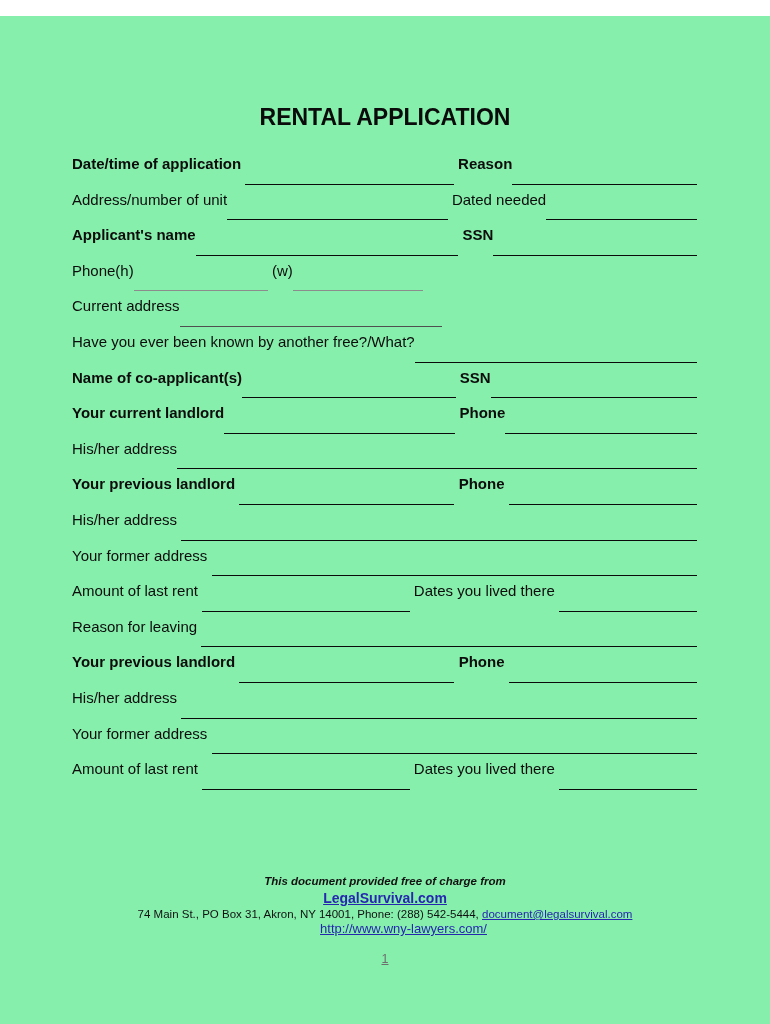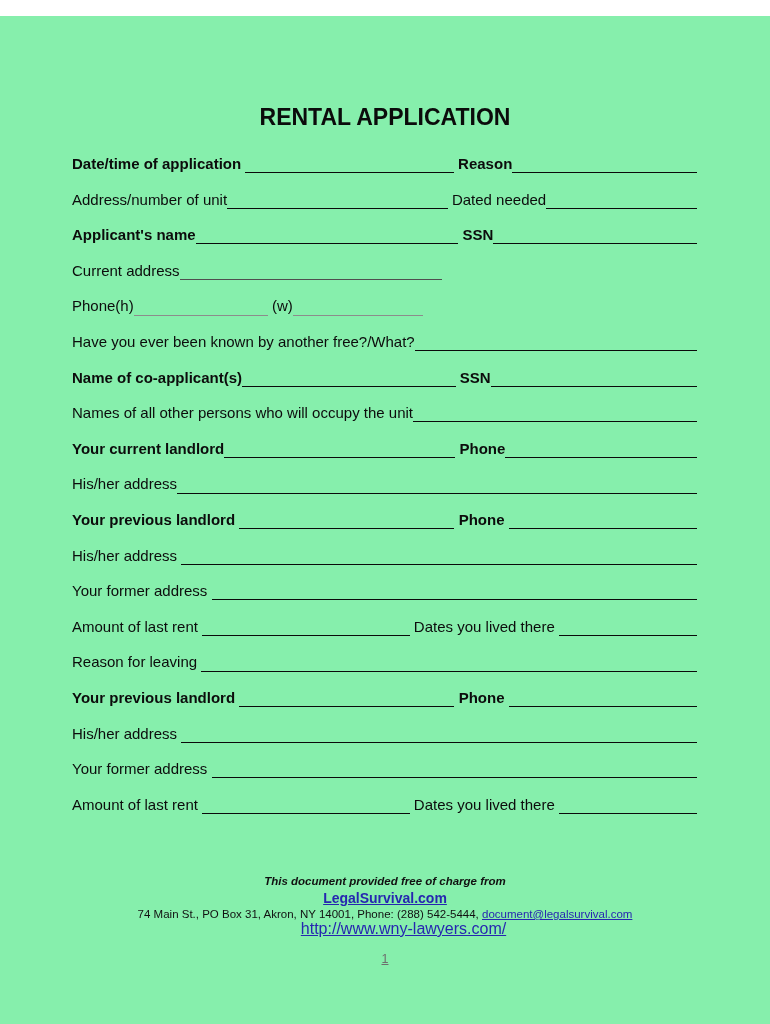--- a/index.html
+++ b/index.html
@@ -24,21 +24,21 @@
     font-weight:bold;
     color:#0b0b0b;
   }
   .form-rows {
     position:absolute;
     left:72px; top:130px;
     width:625px;
   }
   .row {
     display:flex;
-    align-items:center;
+    align-items:flex-end;
     height:35.6px;
     font-size:15px;
     line-height:35.6px;
   }
   .seg-label { white-space:pre; color:#0c0c0c; flex:0 0 auto; }
   .seg-label.bold { font-weight:bold; }
   .seg-line {
     display:inline-block;
     height:13px;
     border-bottom:1.6px solid #0a0a0a;
@@ -65,21 +65,21 @@
   }
   .footer-site a, .link {
     text-decoration:underline;
     cursor:pointer;
   }
   .footer-address {
     font-size:11.5px;
     line-height:15px;
   }
   .footer-url {
-    font-size:16px;
+    font-size:13px;
     line-height:14px;
     margin-left:37px;
   }
   .page-number {
     position:absolute;
     left:0; right:0; top:936px;
     text-align:center;
     font-size:12.5px;
     color:#6e6e6e;
     text-decoration:underline;
@@ -105,42 +105,38 @@
         <span class="seg-label"> Dated needed</span>
         <span class="seg-line" style="flex-grow: 149; flex-basis: 0px;"></span>
       </div>
       <div class="row">
         <span class="seg-label bold">Applicant's name</span>
         <span class="seg-line" style="flex-grow: 258; flex-basis: 0px;"></span>
         <span class="seg-label bold"> SSN</span>
         <span class="seg-line" style="flex-grow: 200; flex-basis: 0px;"></span>
       </div>
       <div class="row">
-        <span class="seg-label">Current address</span>
-        <span class="seg-line" style="width: 262px; flex-grow: 0; border-bottom-color: rgb(79, 79, 79);"></span>
-      </div>
-      <div class="row">
         <span class="seg-label">Phone(h)</span>
         <span class="seg-line" style="width: 134px; flex-grow: 0; border-bottom-color: rgb(140, 140, 140);"></span>
         <span class="seg-label"> (w)</span>
         <span class="seg-line" style="width: 130px; flex-grow: 0; border-bottom-color: rgb(140, 140, 140);"></span>
       </div>
       <div class="row">
+        <span class="seg-label">Current address</span>
+        <span class="seg-line" style="width: 262px; flex-grow: 0; border-bottom-color: rgb(79, 79, 79);"></span>
+      </div>
+      <div class="row">
         <span class="seg-label">Have you ever been known by another free?/What?</span>
         <span class="seg-line" style="flex-grow: 1; flex-basis: 0px;"></span>
       </div>
       <div class="row">
         <span class="seg-label bold">Name of co-applicant(s)</span>
         <span class="seg-line" style="flex-grow: 207; flex-basis: 0px;"></span>
         <span class="seg-label bold"> SSN</span>
         <span class="seg-line" style="flex-grow: 200; flex-basis: 0px;"></span>
-      </div>
-      <div class="row">
-        <span class="seg-label">Names of all other persons who will occupy the unit</span>
-        <span class="seg-line" style="flex-grow: 1; flex-basis: 0px;"></span>
       </div>
       <div class="row">
         <span class="seg-label bold">Your current landlord</span>
         <span class="seg-line" style="flex-grow: 217; flex-basis: 0px;"></span>
         <span class="seg-label bold"> Phone</span>
         <span class="seg-line" style="flex-grow: 180; flex-basis: 0px;"></span>
       </div>
       <div class="row">
         <span class="seg-label">His/her address</span>
         <span class="seg-line" style="flex-grow: 1; flex-basis: 0px;"></span>

